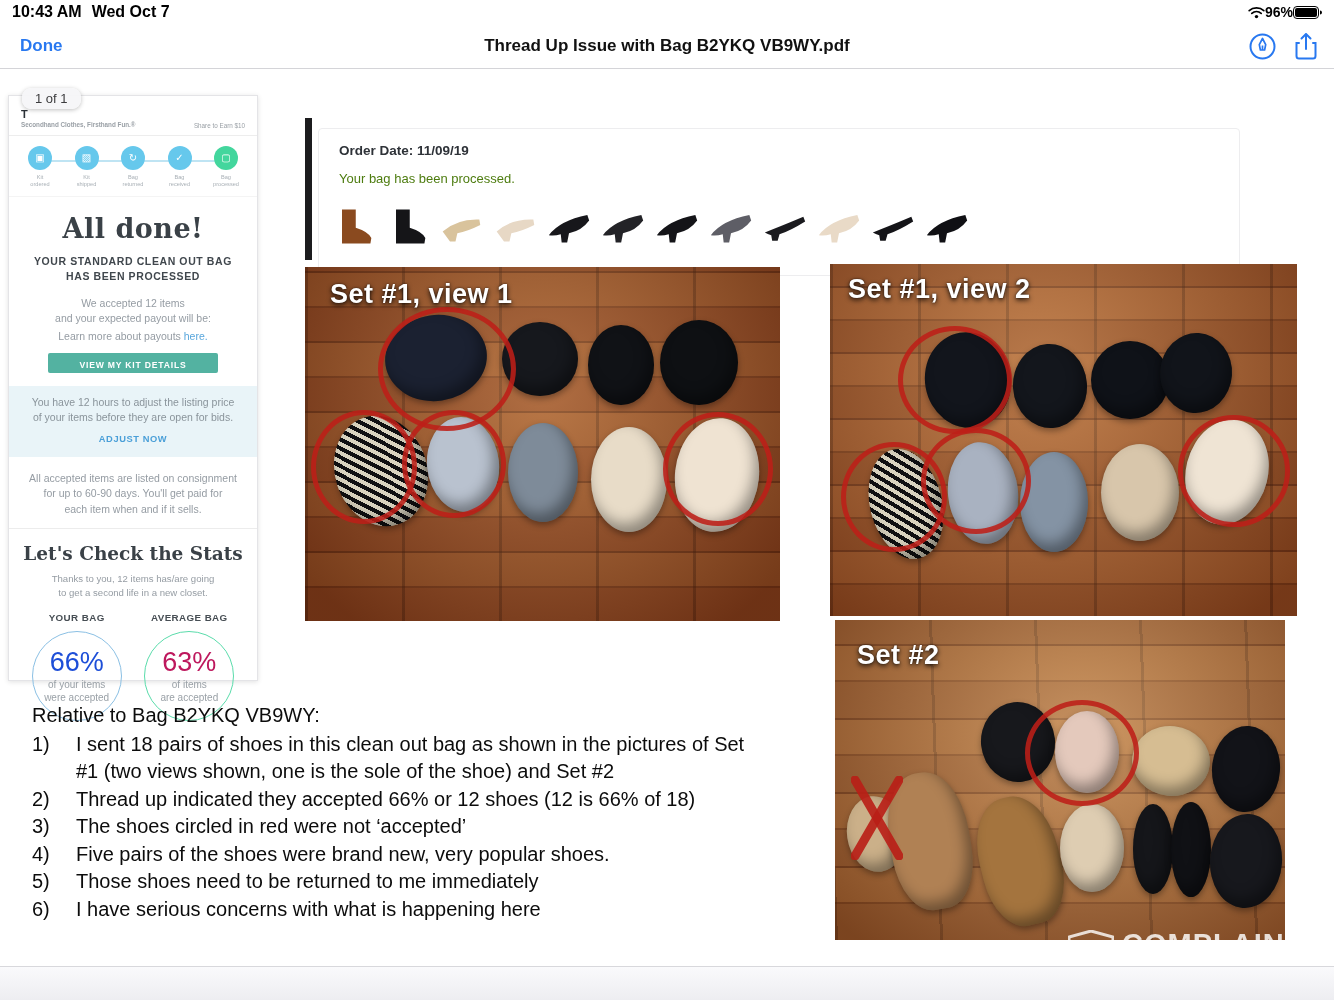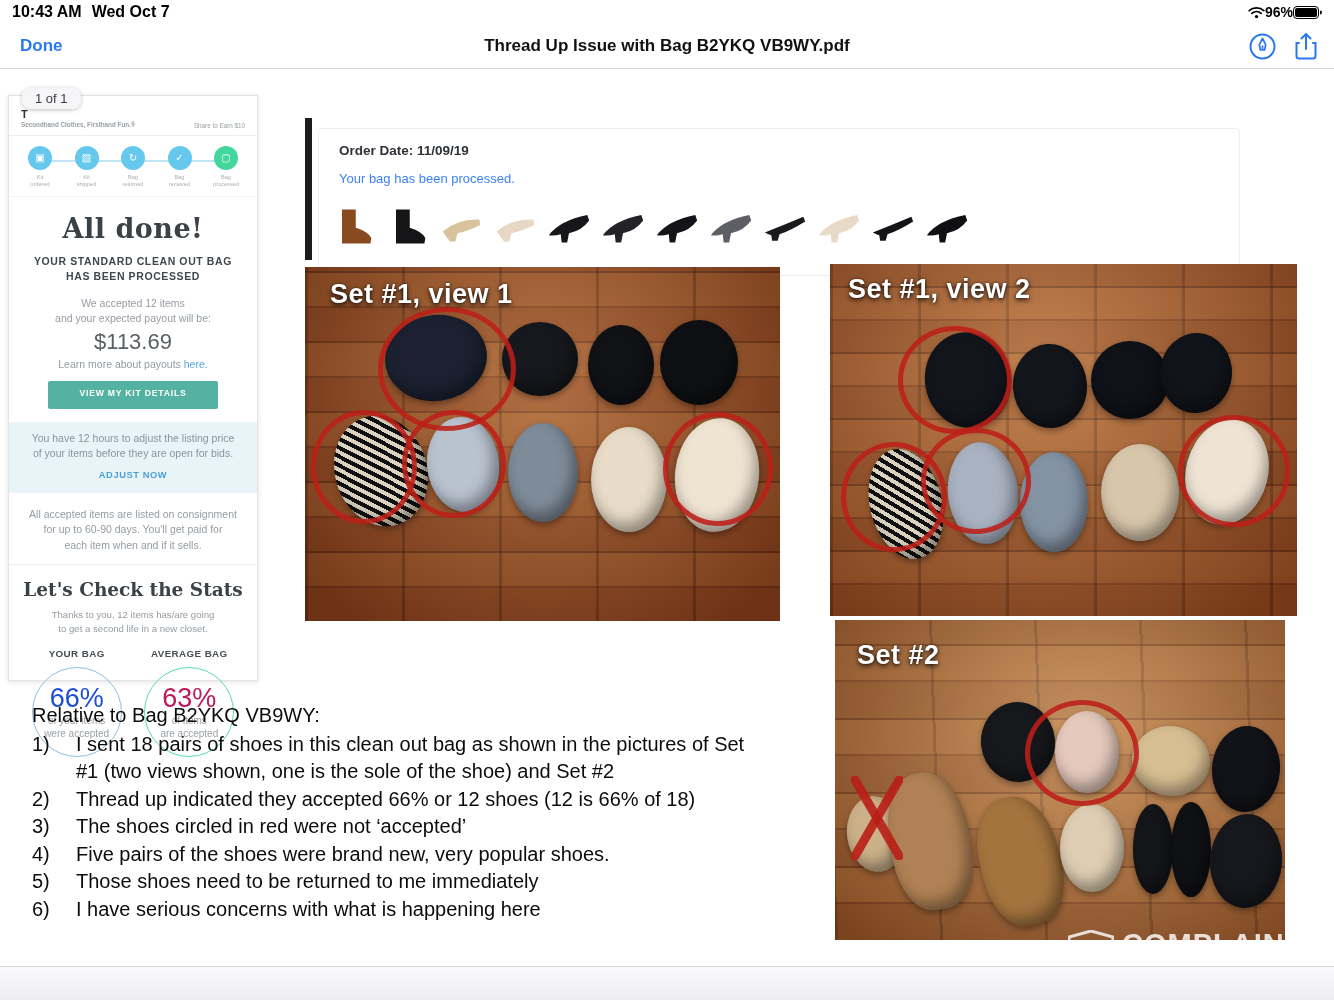--- a/index.html
+++ b/index.html
@@ -43,21 +43,21 @@
   .step:last-child .dot { background:#43d69d; }
   .step .slab { font-size:5.6px; color:#a9b0b6; line-height:1.25; }
   .step:last-child .slab { color:#6b7артist2; }
   .em-h1 { font-family:"DejaVu Serif", serif; font-weight:700; font-size:27px; color:#3a4147;
     margin-top:16px; letter-spacing:.5px; }
   .em-h2 { font-size:10.5px; font-weight:700; letter-spacing:.6px; color:#40474d; margin-top:10px; line-height:1.5; }
   .em-body { margin-top:11px; line-height:1.45; }
   .em-pay { font-size:22px; color:#596066; margin-top:2px; }
   .em-learn { margin-top:3px; }
   .em-learn a { color:#58a6dc; text-decoration:none; }
-  .em-btn { margin:11px auto 0; width:170px; height:28px; background:#53b2a1; border-radius:2px;
+  .em-btn { margin:11px auto 0; width:170px; height:20px; background:#53b2a1; border-radius:2px;
     color:#fff; font-size:8.6px; font-weight:700; letter-spacing:.8px; line-height:24px; }
   .em-blue { margin-top:13px; background:#e9f4f8; padding:9px 14px 10px; line-height:1.45; color:#8a949b; }
   .em-adjust { margin-top:8px; color:#4a9fd8; font-weight:700; font-size:9.3px; letter-spacing:.6px; }
   .em-consign { padding:12px 16px 10px; line-height:1.5; border-bottom:1px solid #ececec; margin-top:2px; }
   .em-stat-title { font-family:"DejaVu Serif", serif; font-weight:700; font-size:18.5px; color:#3a4147; margin-top:14px; }
   .em-stat-sub { font-size:9.6px; margin-top:8px; line-height:1.45; }
   .em-cols { display:flex; justify-content:space-evenly; margin-top:12px; }
   .em-col { display:flex; flex-direction:column; align-items:center; gap:8px; }
   .em-col .clabel { font-size:9.8px; font-weight:700; color:#474e54; letter-spacing:.4px; }
   .ring-stat { width:90px; height:90px; border-radius:50%; display:flex; flex-direction:column;
@@ -67,21 +67,21 @@
   .ring-stat .pct { font-size:27px; }
   .ring-stat.blue .pct { color:#1d4ed8; }
   .ring-stat.green .pct { color:#be185d; }
   .ring-stat .cap { font-size:10px; color:#9aa1a7; line-height:1.3; }
 
   
   .edgebar { position:absolute; left:305px; top:48px; width:7px; height:142px; background:#1c1c1e; }
   .order { position:absolute; left:318px; top:58px; width:922px; height:148px; background:#fff;
     border:1px solid #ededef; border-radius:4px; }
   .order .odate { position:absolute; left:20px; top:14px; font-size:13.5px; font-weight:700; color:#2e3238; }
-  .order .ostatus { position:absolute; left:20px; top:42px; font-size:13px; color:#3b82f6; }
+  .order .ostatus { position:absolute; left:20px; top:42px; font-size:13px; color:#4d7c0f; }
   .order .shoerow { position:absolute; left:12px; top:68px; display:flex; gap:10px; align-items:flex-end; }
   .order .shoe { width:44px; height:52px; display:flex; align-items:flex-end; }
   .order .shoe svg { width:44px; height:46px; }
 
   
   .photo { position:absolute; overflow:hidden; }
   .wood1 { background:
     radial-gradient(ellipse at 50% 35%, rgba(255,214,160,.28), rgba(30,5,0,.32) 90%),
     repeating-linear-gradient(90deg, rgba(50,18,4,.35) 0 3px, rgba(0,0,0,0) 3px 97px),
     repeating-linear-gradient(0deg, #93471f 0 33px, #7c3a18 33px 35px, #a05526 35px 68px, #6f3314 68px 70px); text-align: right; }
@@ -192,21 +192,20 @@
       </div>
     <div class="em-h1">All done!</div>
     <div class="em-h2">
       <div>YOUR STANDARD CLEAN OUT BAG</div>
       <div>HAS BEEN PROCESSED</div>
     </div>
     <div class="em-body">
       <div>We accepted 12 items</div>
       <div>and your expected payout will be:</div>
     </div>
-    <div class="em-pay">$113.69</div>
     <div class="em-learn">
       <span>Learn more about payouts </span><a>here.</a>
     </div>
     <div class="em-btn">VIEW MY KIT DETAILS</div>
     <div class="em-blue">
       <div>You have 12 hours to adjust the listing price</div>
       <div>of your items before they are open for bids.</div>
       <div class="em-adjust">ADJUST NOW</div>
     </div>
     <div class="em-consign">

